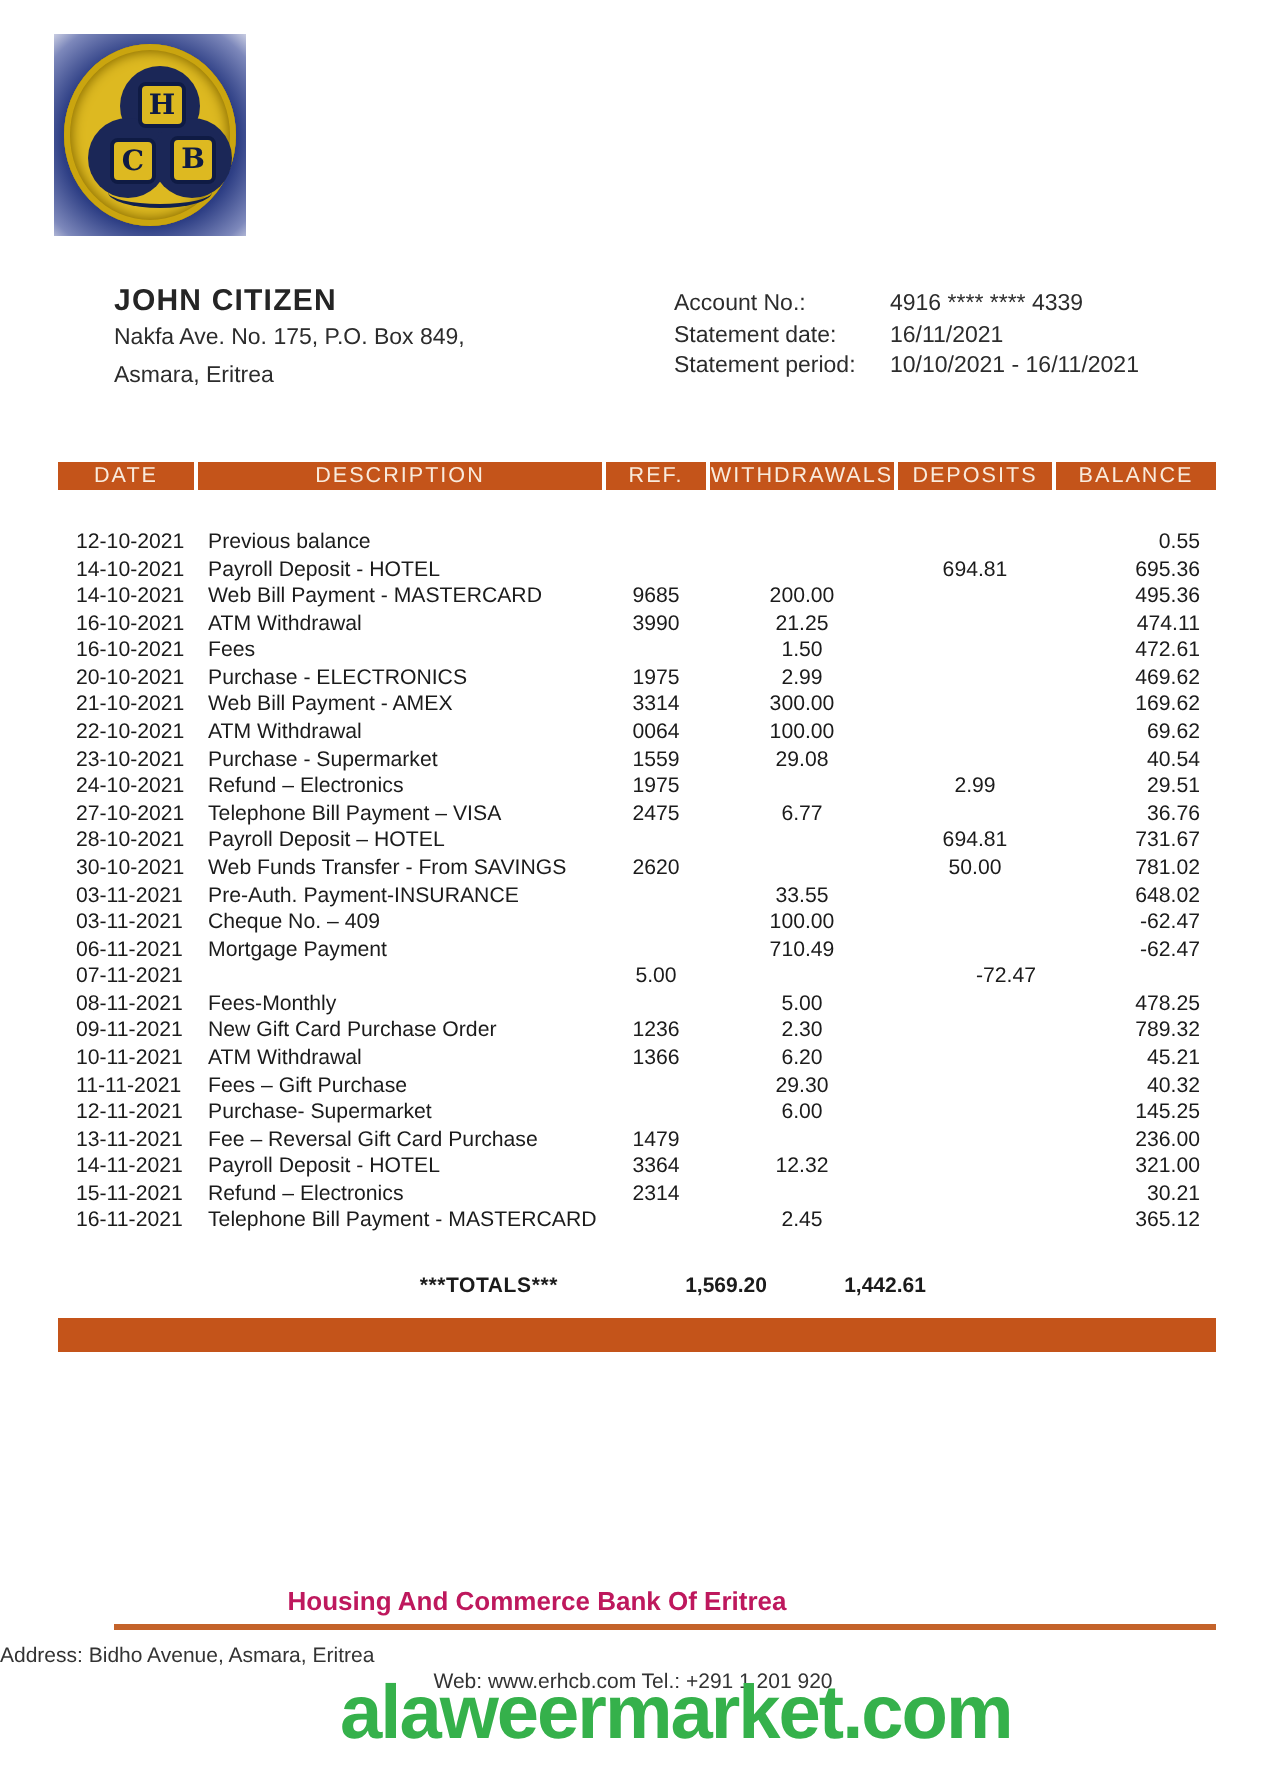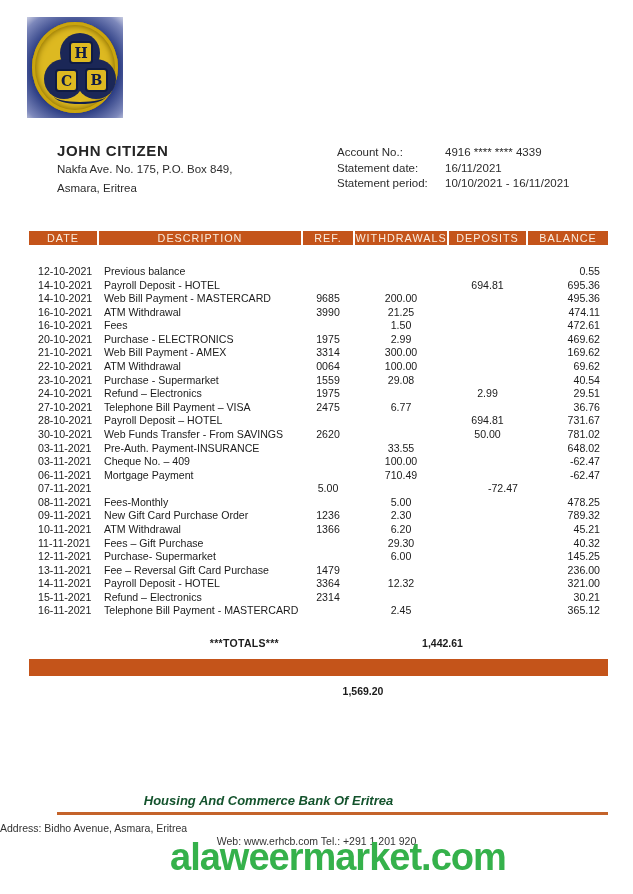--- a/index.html
+++ b/index.html
@@ -44,26 +44,26 @@
   .t-body{margin-top:20px;}
   .t-row{height:13.58px;font-size:10.6px;line-height:13.58px;color:#1b1b1b;}
   .t-row .c-date{padding-left:9px;text-align:left;}
   .t-row .c-desc{padding-left:5px;text-align:left;white-space:nowrap;overflow:hidden;}
   .t-row .c-ref{text-align:center;}
   .t-row .c-wd{text-align:center;}
   .t-row .c-dep{text-align:center;}
   .t-row .c-bal{text-align:right;padding-right:8px;}
   .t-totals{margin-top:19px;height:13px;font-size:10.5px;font-weight:bold;line-height:13px;}
   .tot-label{grid-column:2;text-align:right;padding-right:22px;letter-spacing:.3px;}
-  .tot-wd{grid-column:4;text-align:center;transform:translateX(-38px);margin-top:48px;}
+  .tot-wd{grid-column:4;text-align:center;transform:translateX(-38px);}
   .tot-dep{grid-column:5;text-align:center;transform:translateX(-45px);}
   .orange-bar{margin-top:9px;height:17px;background:#c4541a;}
   
   .bank-name{position:absolute;left:0;top:793px;width:537px;text-align:center;
-    font-size:13px;font-weight:bold;color:#14532d;font-style:italic;}
+    font-size:13px;font-weight:bold;color:#be185d;}
   .footer-rule{position:absolute;left:57px;top:812px;width:551px;height:3px;background:#c4632a;}
   .footer-address{position:absolute;left:0;top:822px;width:633px;text-align:left;
     font-size:10.5px;color:#333;}
   .footer-web{position:absolute;left:0;top:835px;width:633px;text-align:center;
     font-size:10.5px;color:#333;}
   
   .watermark{position:absolute;left:170px;top:836px;font-size:38px;font-weight:bold;
     letter-spacing:-1px;color:#35b14b;white-space:nowrap;}
 </style>
 </head>

